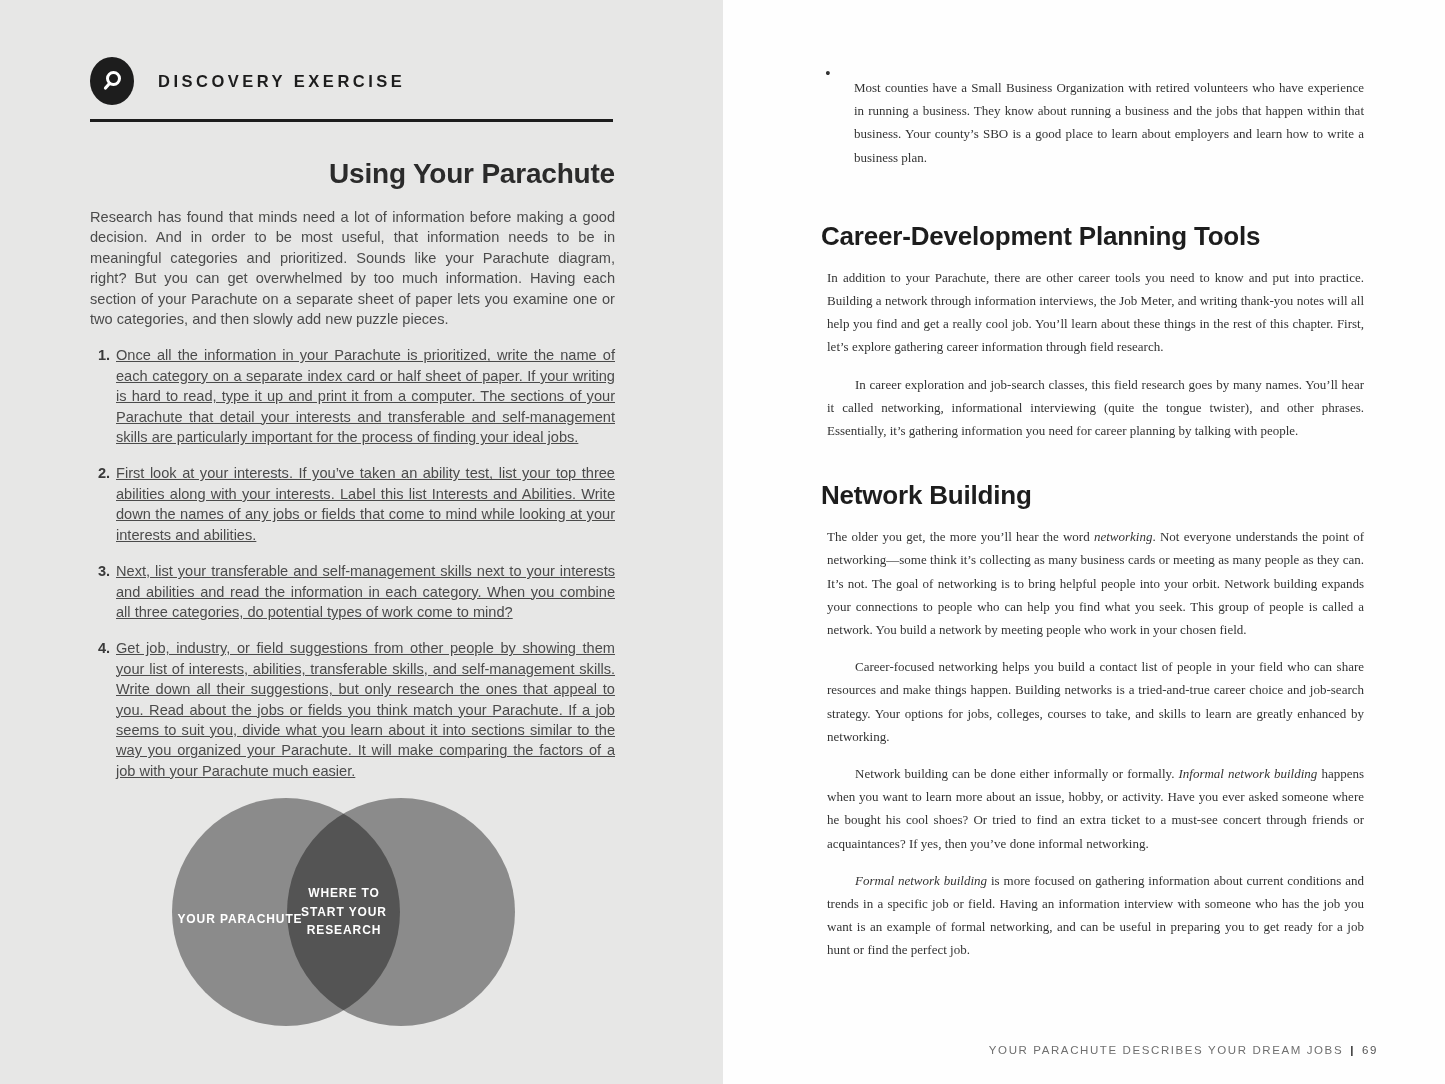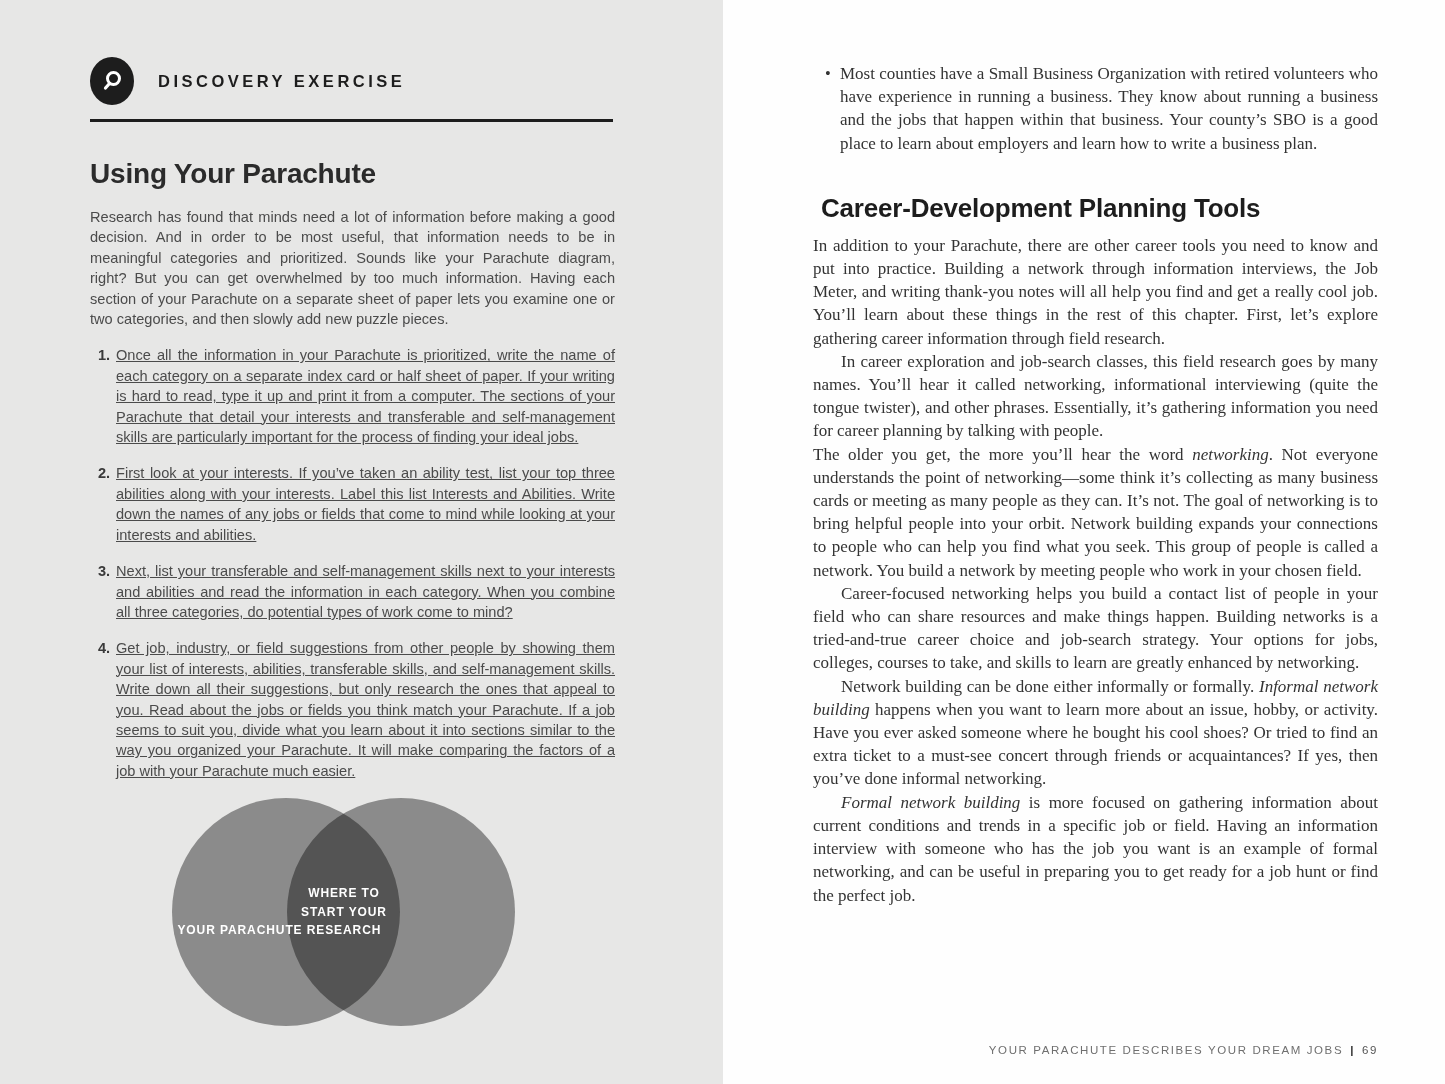--- a/index.html
+++ b/index.html
@@ -7,40 +7,40 @@
   .spread{display:flex;width:1445px;height:1084px;overflow:hidden;}
 
   
   .page-left{width:723px;height:100%;background:#e7e7e6;box-sizing:border-box;padding:57px 0 0 90px;flex-shrink:0;}
   .left-content{width:525px;}
   .de-header{display:flex;align-items:center;}
   .de-icon{width:44px;height:48px;border-radius:50%;background:#1d1d1d;display:flex;align-items:center;justify-content:center;flex-shrink:0;}
   .de-icon svg{display:block;}
   .de-label{margin-left:24px;font-size:16.5px;font-weight:bold;letter-spacing:3.5px;color:#1d1d1d;}
   .de-rule{border:none;height:3px;background:#1d1d1d;width:523px;margin:14px 0 0 0;}
-  .lp-title{font-size:28px;font-weight:bold;color:#2b2b2b;letter-spacing:-0.2px;margin:36px 0 17px 0;}
+  .lp-title{font-size:28px;font-weight:bold;color:#2b2b2b;letter-spacing:-0.2px;margin:36px 0 17px 0;text-align:right;}
   .lp-intro{font-size:14.6px;line-height:20.4px;color:#4b4b4b;text-align:justify;margin:16px 0 16px 0;}
   .lp-steps{list-style:none;margin:0;padding:0;}
   .lp-steps li{display:flex;margin:0 0 16px 0;}
   .step-num{font-weight:bold;color:#3a3a3a;font-size:14.6px;line-height:20.4px;width:18px;flex-shrink:0;margin-left:8px;}
   .step-text{font-size:14.6px;line-height:20.4px;color:#4b4b4b;text-align:justify;flex:1;text-decoration:underline;}
 
   
   .venn{position:relative;width:345px;height:230px;margin:14px 0 0 82px;}
   .venn .circle{position:absolute;width:228px;height:228px;border-radius:50%;background:#9a9a9a;mix-blend-mode:multiply;top:1px;}
   .venn .circle.left{left:0;}
   .venn .circle.right{left:115px;}
   .vlabel{position:absolute;transform:translate(-50%,-50%);color:#ffffff;font-weight:bold;font-size:12px;line-height:18.5px;letter-spacing:0.9px;text-align:center;z-index:2;}
-  .vlabel.l{left:68px;top:133px;width:140px;}
+  .vlabel.l{left:68px;top:122px;width:140px;}
   .vlabel.c{left:172px;top:115px;width:90px;}
   .vlabel.r{left:277px;top:115px;width:145px;}
 
   
   .page-right{width:722px;height:100%;background:#fefefe;box-sizing:border-box;padding:62px 67px 0 90px;position:relative;flex-shrink:0;}
-  .serif{font-family:"Liberation Serif",serif;font-size:17px;line-height:23.2px;color:#333333;text-align:justify;margin:0;}
+  .serif{font-family:"Liberation Serif",serif;font-size:13px;line-height:23.2px;color:#333333;text-align:justify;margin:14px;}
   .indent{text-indent:28px;}
   .rp-bullet{display:flex;padding-left:12px;margin:0;}
   .bullet-marker{width:15px;flex-shrink:0;font-family:"Liberation Serif",serif;font-size:16.5px;line-height:23.2px;color:#333;}
   .rp-heading{font-family:"Liberation Sans",sans-serif;font-size:26px;font-weight:bold;color:#1d1d1d;letter-spacing:-0.2px;margin:38px 0 10px 8px;}
   .running-foot{position:absolute;right:67px;bottom:28px;font-size:11.5px;letter-spacing:1.6px;color:#6f6f6f;font-weight:500;white-space:nowrap;}
   .running-foot .sep{color:#2f2f2f;font-weight:bold;margin:0 7px;}
   .running-foot .pagenum{color:#555555;}
 </style>
 </head>
 <body>
@@ -99,20 +99,21 @@
 
     <div class="rp-bullet">
       <span class="bullet-marker">•</span>
       <p class="serif">Most counties have a Small Business Organization with retired volunteers who have experience in running a business. They know about running a business and the jobs that happen within that business. Your county’s SBO is a good place to learn about employers and learn how to write a business plan.</p>
     </div>
 
     <h2 class="rp-heading">Career-Development Planning Tools</h2>
     <p class="serif"><span>In addition to your Parachute, there are other career tools you need to know and put into practice. Building a network through information interviews, the Job Meter, and writing thank-you notes will all help you find and get a really cool job. You’ll learn about these things in the rest of this chapter. First, let’s explore gathering career information through field research.</span></p>
     <p class="serif indent"><span>In career exploration and job-search classes, this field research goes by many names. You’ll hear it called networking, informational interviewing (quite the tongue twister), and other phrases. Essentially, it’s gathering information you need for career planning by talking with people.</span></p>
 
+    <h2 class="rp-heading">Network Building</h2>
     <p class="serif"><span>The older you get, the more you’ll hear the word </span><i>networking</i><span>. Not everyone understands the point of networking—some think it’s collecting as many business cards or meeting as many people as they can. It’s not. The goal of networking is to bring helpful people into your orbit. Network building expands your connections to people who can help you find what you seek. This group of people is called a network. You build a network by meeting people who work in your chosen field.</span></p>
     <p class="serif indent"><span>Career-focused networking helps you build a contact list of people in your field who can share resources and make things happen. Building networks is a tried-and-true career choice and job-search strategy. Your options for jobs, colleges, courses to take, and skills to learn are greatly enhanced by networking.</span></p>
     <p class="serif indent"><span>Network building can be done either informally or formally. </span><i>Informal network building</i><span> happens when you want to learn more about an issue, hobby, or activity. Have you ever asked someone where he bought his cool shoes? Or tried to find an extra ticket to a must-see concert through friends or acquaintances? If yes, then you’ve done informal networking.</span></p>
     <p class="serif indent"><i>Formal network building</i><span> is more focused on gathering information about current conditions and trends in a specific job or field. Having an information interview with someone who has the job you want is an example of formal networking, and can be useful in preparing you to get ready for a job hunt or find the perfect job.</span></p>
 
     <footer class="running-foot">
       <span>YOUR PARACHUTE DESCRIBES YOUR DREAM JOBS</span><span class="sep">|</span><span class="pagenum">69</span>
     </footer>
 
   </section>

